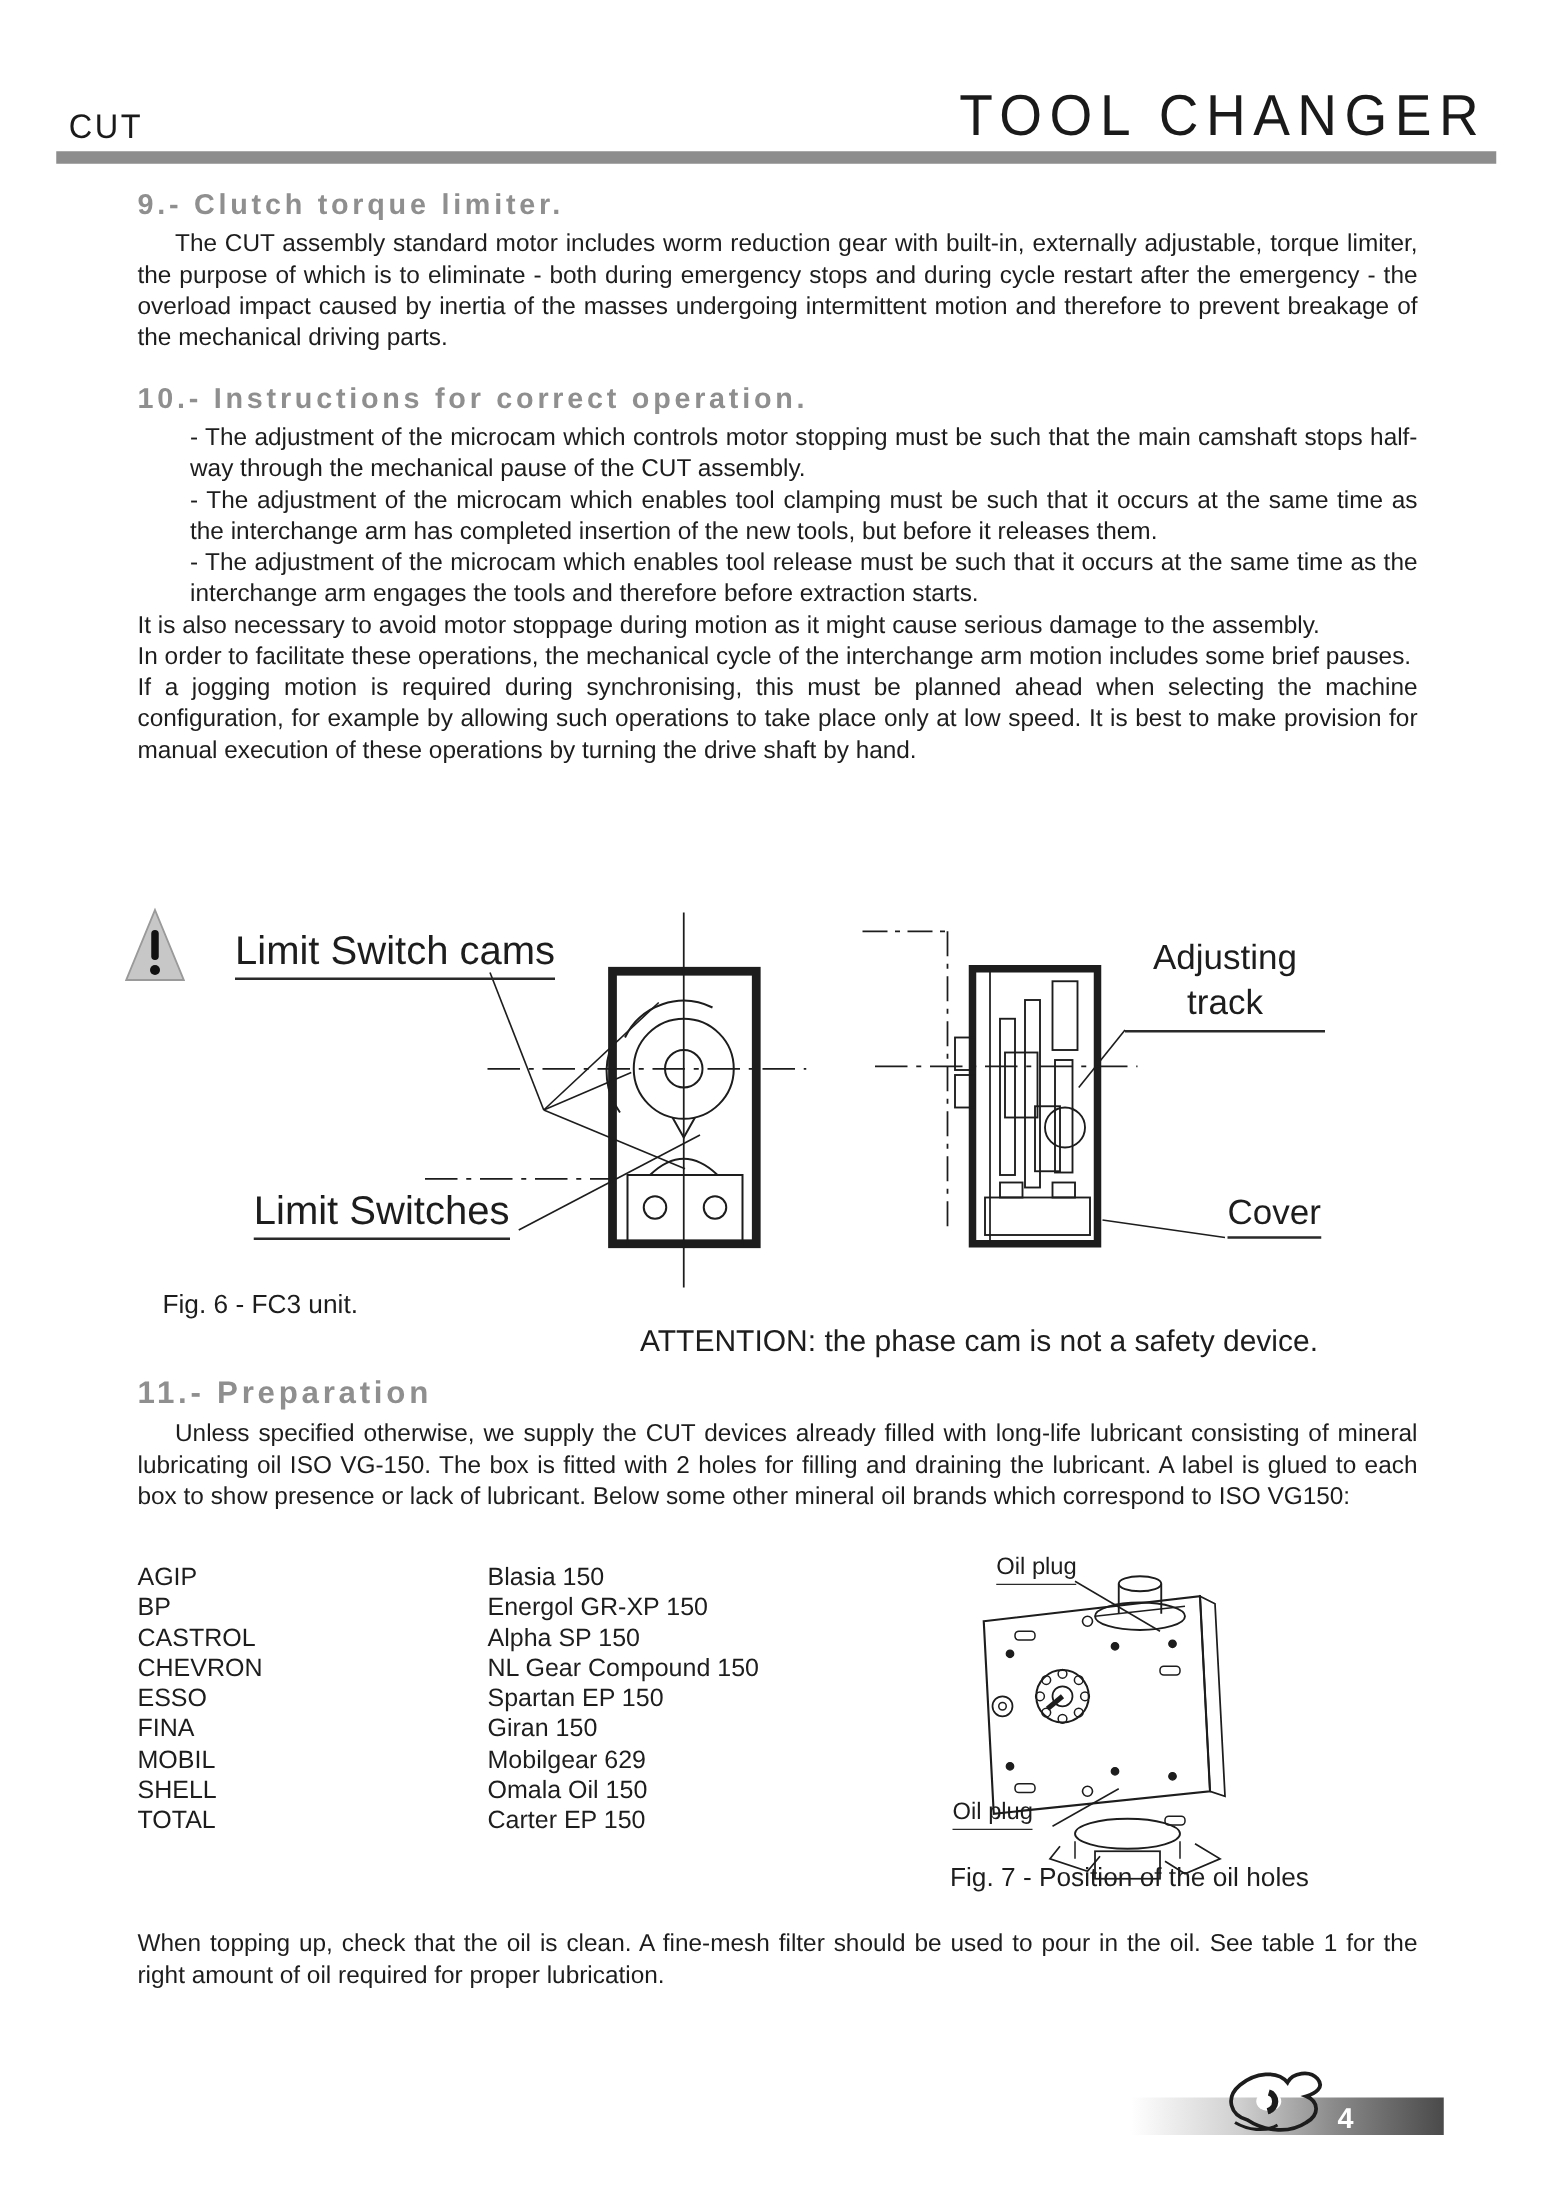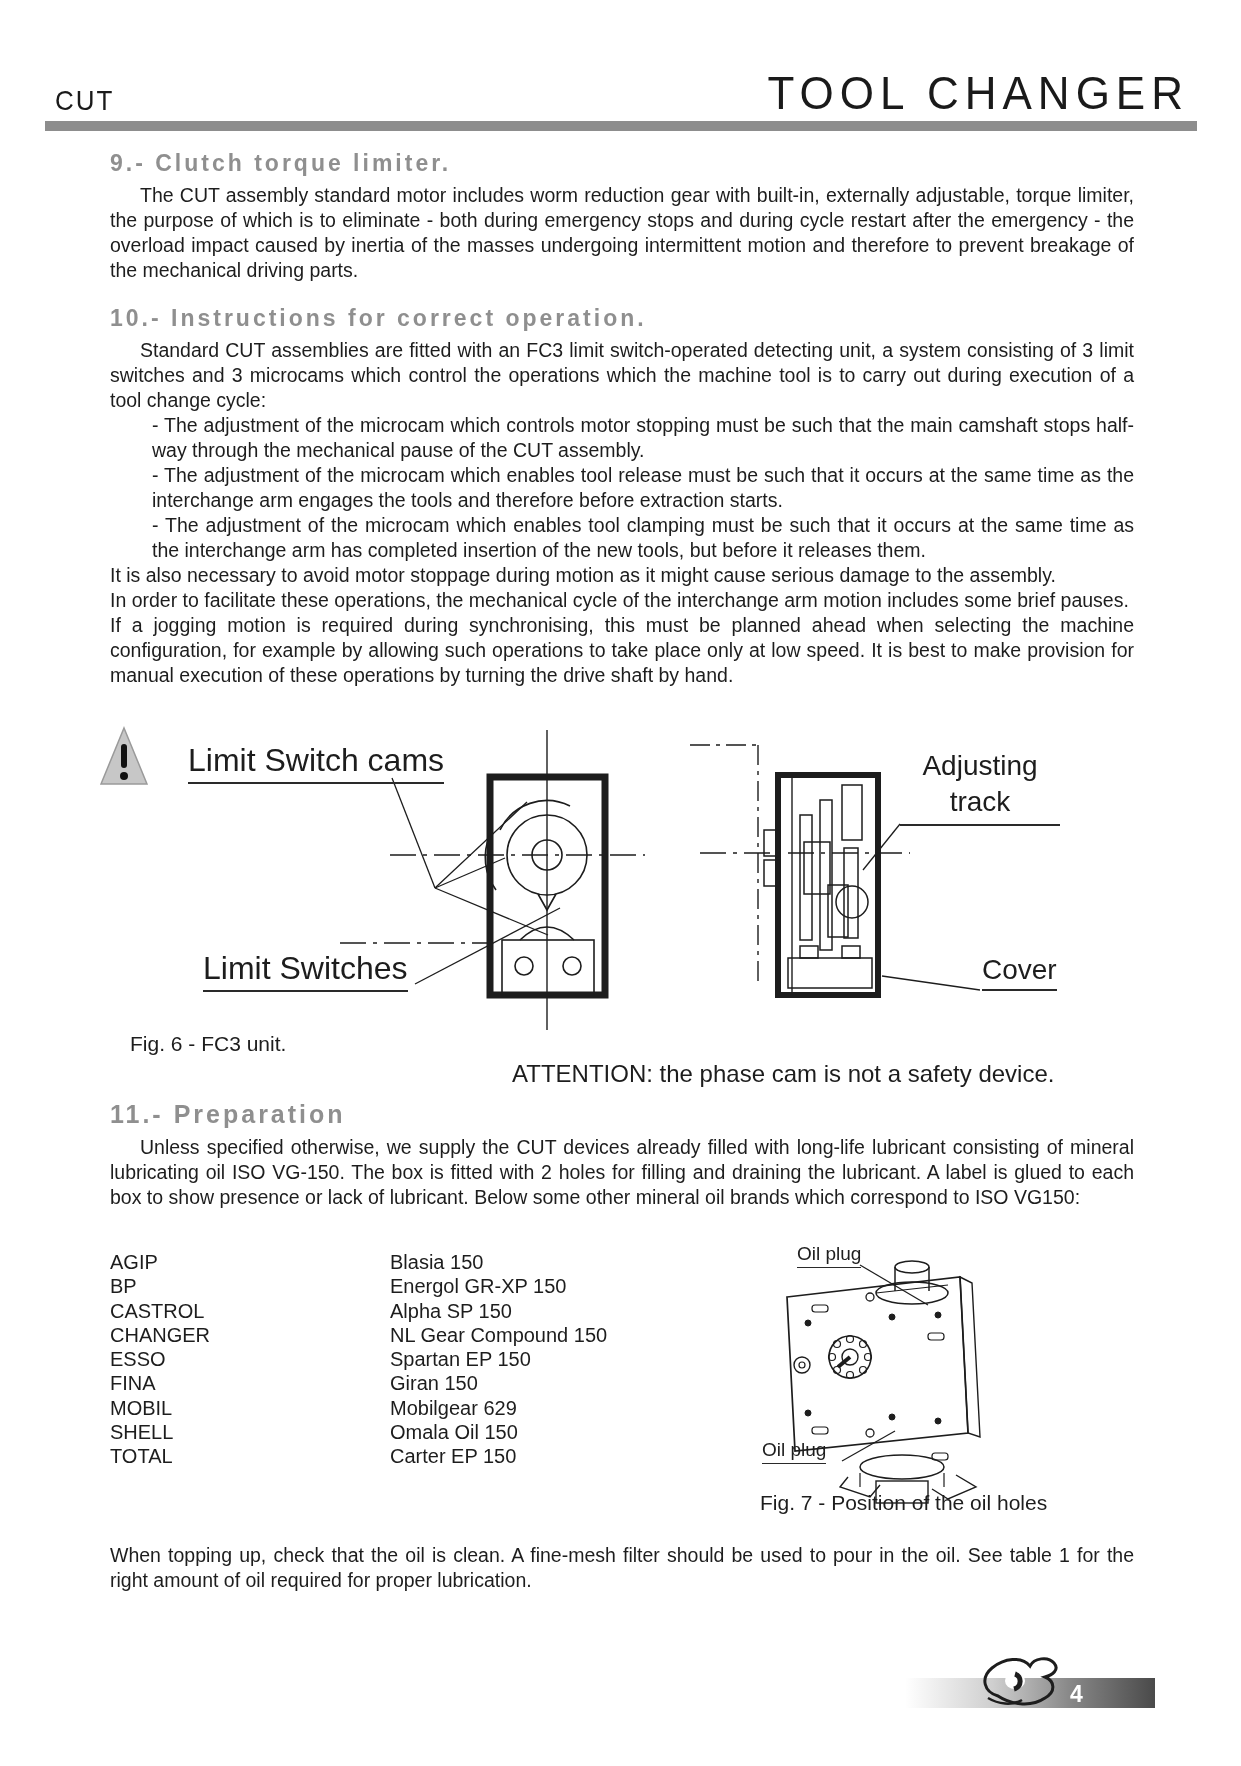--- a/index.html
+++ b/index.html
@@ -82,24 +82,23 @@
 
   <div class="hdr-model">CUT</div>
   <div class="hdr-title">TOOL CHANGER</div>
   <div class="hdr-bar"></div>
 
   <div class="textblock" style="top:150px;">
     <div class="heading">9.- Clutch torque limiter.</div>
     <p class="body first">The CUT assembly standard motor includes worm reduction gear with built-in, externally adjustable, torque limiter, the purpose of which is to eliminate - both during emergency stops and during cycle restart after the emergency - the overload impact caused by inertia of the masses undergoing intermittent motion and therefore to prevent breakage of the mechanical driving parts.</p>
     <div class="gap22"></div>
     <div class="heading">10.- Instructions for correct operation.</div>
-    <p class="body first">Standard CUT assemblies are fitted with an FC3 limit switch-operated detecting unit, a system consisting of 3 limit switches and 3 microcams which control the operations which the machine tool is to carry out during execution of a tool change cycle:</p>
     <p class="body bullet">- The adjustment of the microcam which controls motor stopping must be such that the main camshaft stops half-way through the mechanical pause of the CUT assembly.</p>
+    <p class="body bullet">- The adjustment of the microcam which enables tool clamping must be such that it occurs at the same time as the interchange arm has completed insertion of the new tools, but before it releases them.</p>
     <p class="body bullet">- The adjustment of the microcam which enables tool release must be such that it occurs at the same time as the interchange arm engages the tools and therefore before extraction starts.</p>
-    <p class="body bullet">- The adjustment of the microcam which enables tool clamping must be such that it occurs at the same time as the interchange arm has completed insertion of the new tools, but before it releases them.</p>
     <p class="body">It is also necessary to avoid motor stoppage during motion as it might cause serious damage to the assembly.</p>
     <p class="body">In order to facilitate these operations, the mechanical cycle of the interchange arm motion includes some brief pauses.</p>
     <p class="body">If a jogging motion is required during synchronising, this must be planned ahead when selecting the machine configuration, for example by allowing such operations to take place only at low speed. It is best to make provision for manual execution of these operations by turning the drive shaft by hand.</p>
   </div>
 
   <div class="fig6">
     <svg width="1041" height="384" viewBox="0 0 1041 384">
 
       <g stroke="#1d1d1d" fill="none">
         <rect x="390" y="51" width="115" height="218" stroke-width="7"></rect>
@@ -172,21 +171,21 @@
       </div>
     <div class="brand-row">
         <span>BP</span>
         <span>Energol GR-XP 150</span>
       </div>
     <div class="brand-row">
         <span>CASTROL</span>
         <span>Alpha SP 150</span>
       </div>
     <div class="brand-row">
-        <span>CHANGER</span>
+        <span>CHEVRON</span>
         <span>NL Gear Compound 150</span>
       </div>
     <div class="brand-row">
         <span>ESSO</span>
         <span>Spartan EP 150</span>
       </div>
     <div class="brand-row">
         <span>FINA</span>
         <span>Giran 150</span>
       </div>

